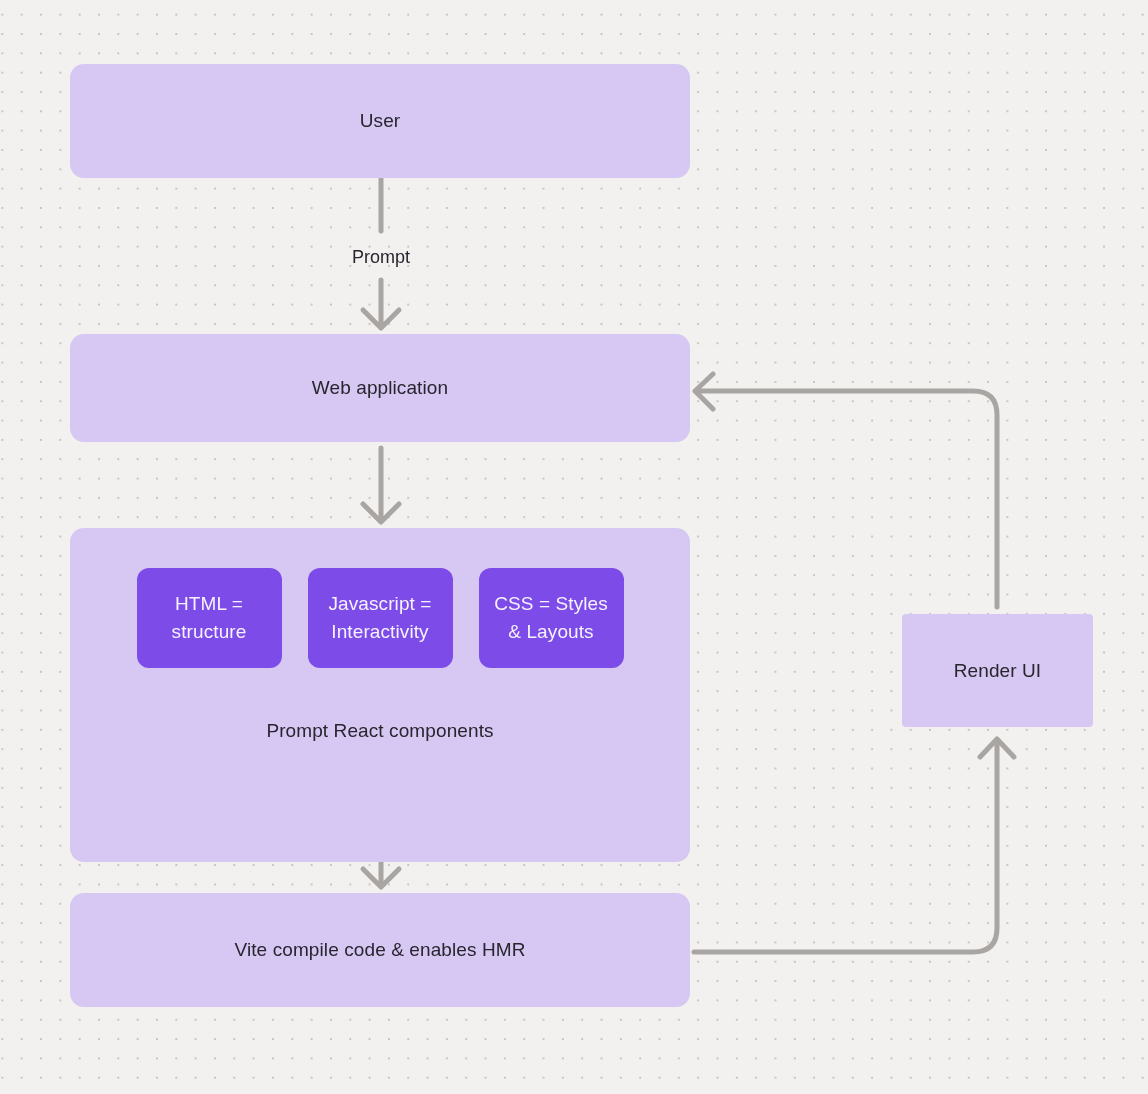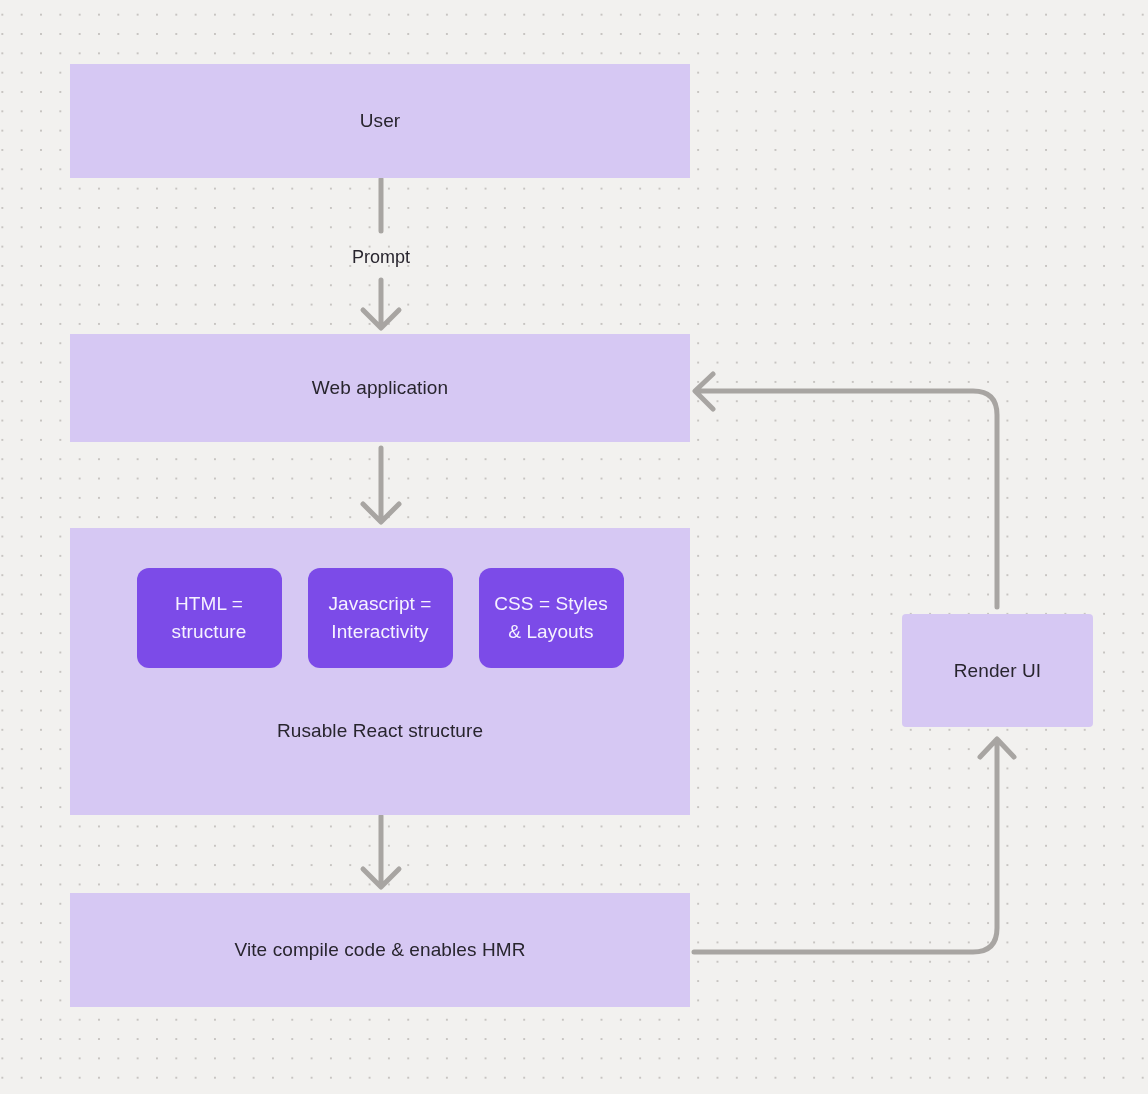--- a/index.html
+++ b/index.html
@@ -11,30 +11,30 @@
     background-color: var(--background, #f2f1ef);
     background-image: radial-gradient(circle, var(--dot, #c7c4c1) 1.1px, transparent 1.5px);
     background-size: 19.33px 19.33px;
     background-position: 12px 5px;
     font-family: "Liberation Sans", sans-serif;
     color: var(--text, #28252e);
   }
   .node {
     position: absolute;
     background: var(--node-fill, #d6c8f3);
-    border-radius: 0;
+    border-radius: 14px;
     display: flex;
     align-items: center;
     justify-content: center;
     font-size: 19px;
     letter-spacing: 0.1px;
   }
   .node-user      { left: 70px;  top: 64px;  width: 620px; height: 114px; }
   .node-webapp    { left: 70px;  top: 334px; width: 620px; height: 108px; }
-  .node-container { left: 70px;  top: 528px; width: 620px; height: 287px;
+  .node-container { left: 70px;  top: 528px; width: 620px; height: 334px;
                     flex-direction: column; justify-content: flex-start; }
   .node-vite      { left: 70px;  top: 893px; width: 620px; height: 114px; }
   .node-render    { left: 902px; top: 614px; width: 191px; height: 113px; border-radius: 4px; }
 
   .components-row { display: flex; gap: 26px; margin-top: 40px; }
   .component {
     width: 145px; height: 100px;
     background: var(--component-fill, #7c4be8);
     color: var(--component-text, #f6f2ff);
     border-radius: 12px;
@@ -104,21 +104,21 @@
       <div class="component">
         <span>HTML = structure</span>
       </div>
       <div class="component">
         <span>Javascript = Interactivity</span>
       </div>
       <div class="component">
         <span>CSS = Styles &amp; Layouts</span>
       </div>
     </div>
-    <div class="group-caption">Rusable React structure</div>
+    <div class="group-caption">Prompt React components</div>
   </div>
 
   <div class="node node-vite">
     <span>Vite compile code &amp; enables HMR</span>
   </div>
 
   <div class="node node-render">
     <span>Render UI</span>
   </div>
 

